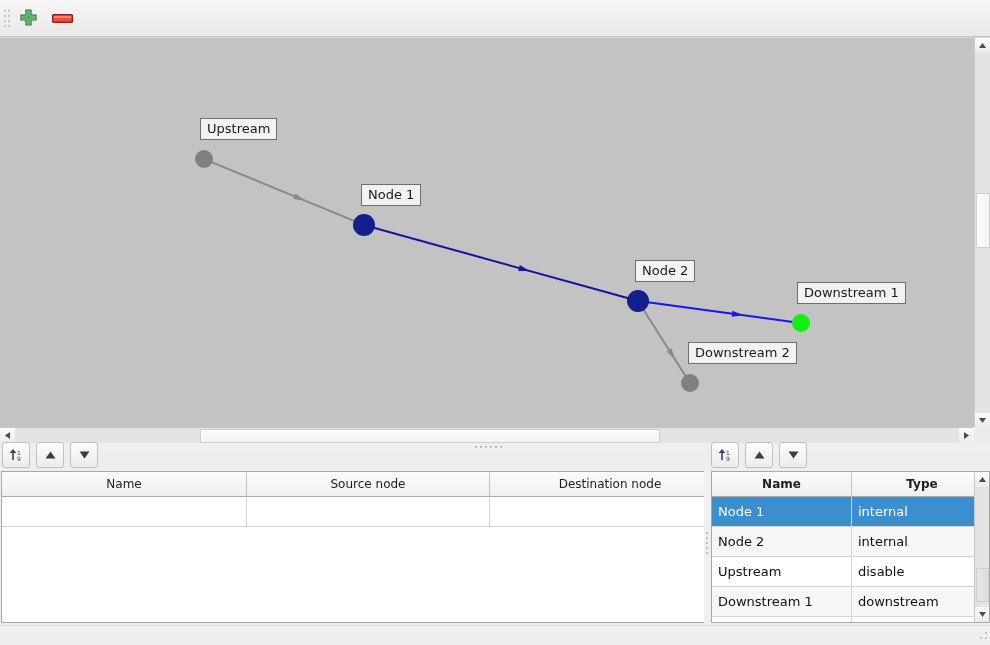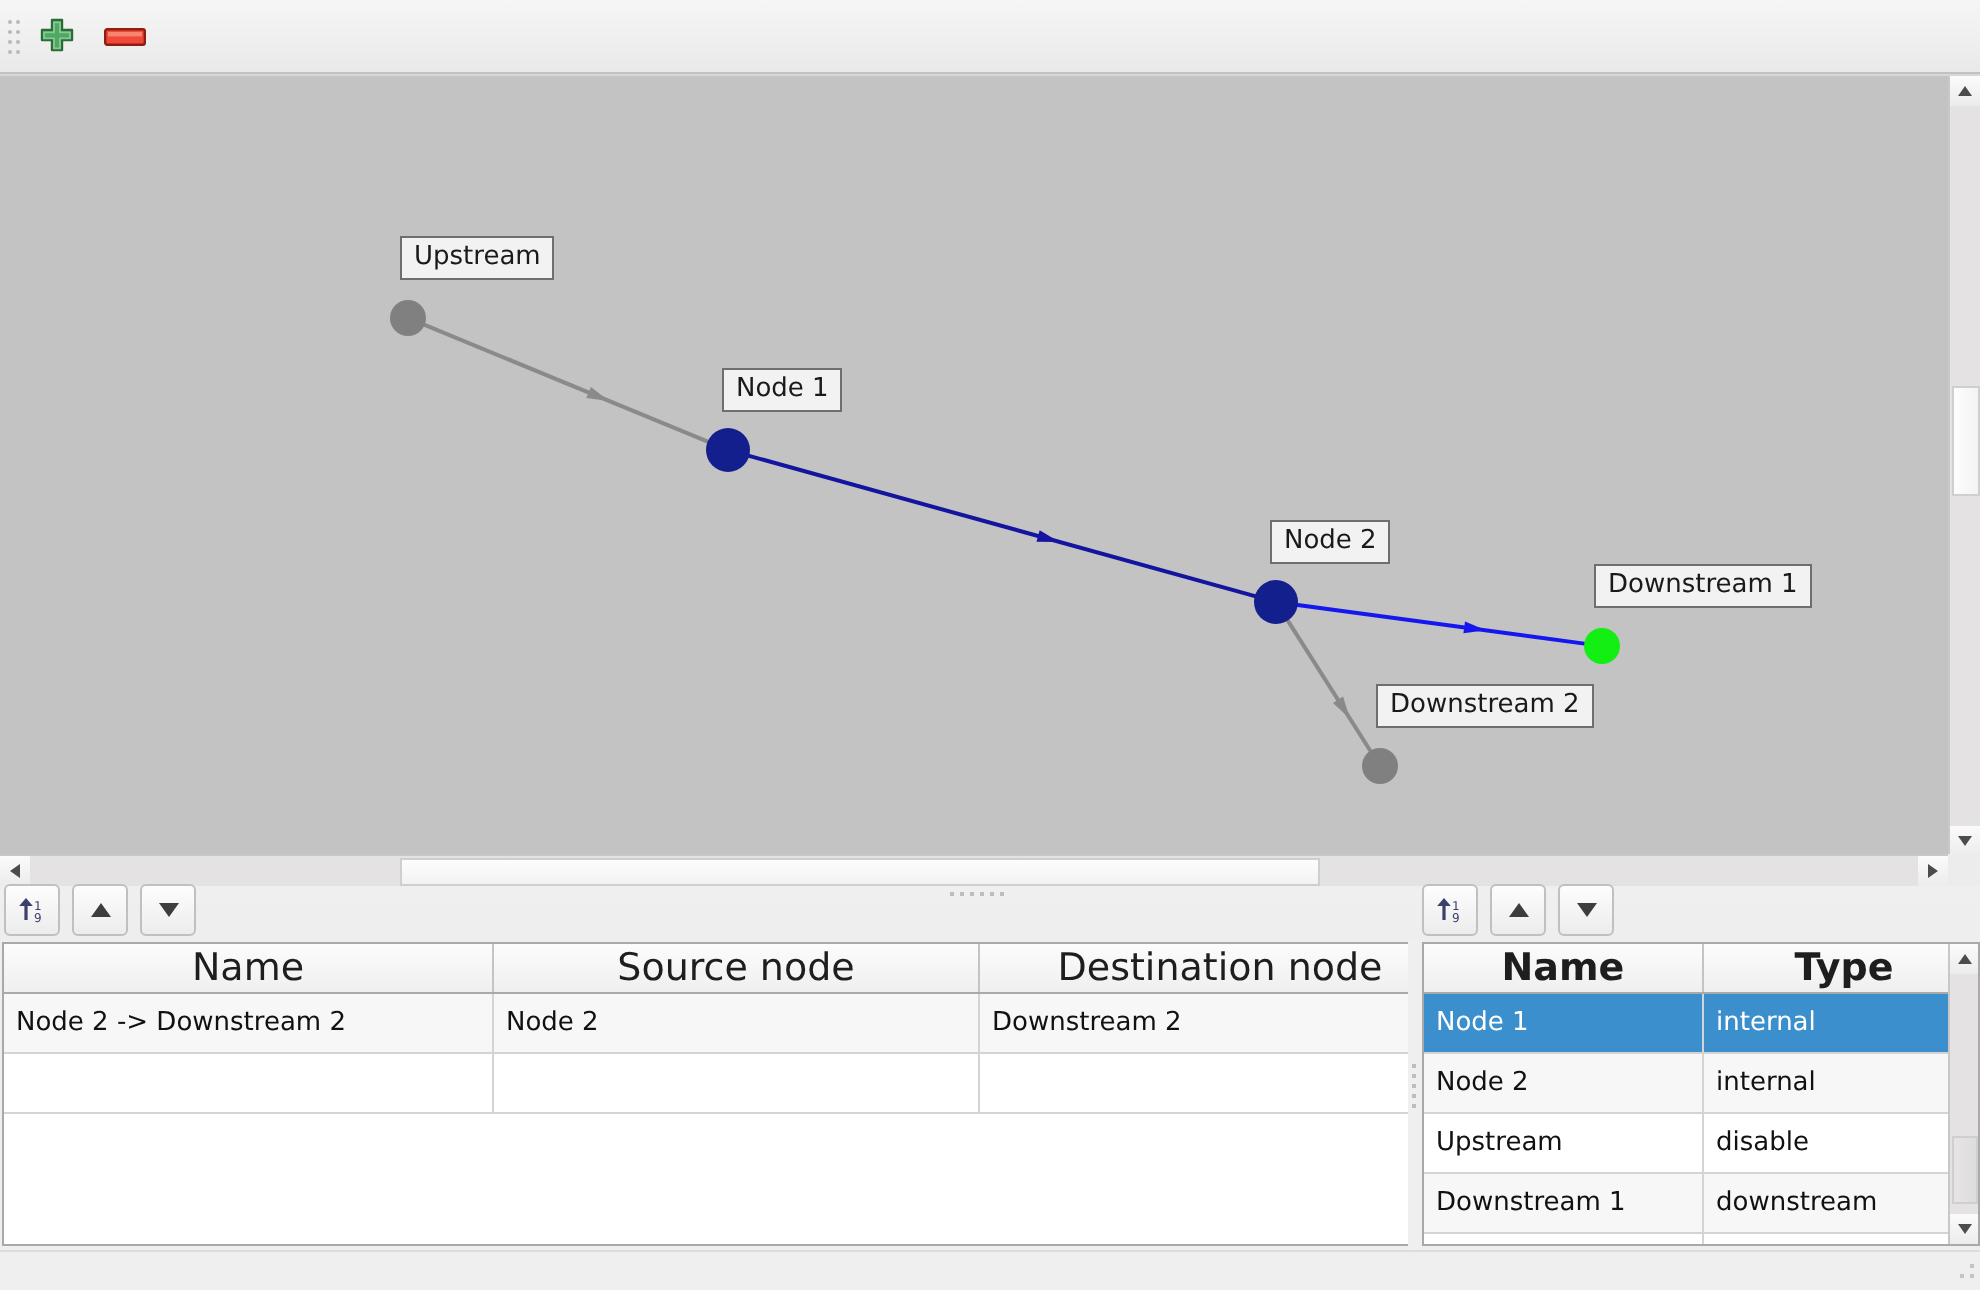--- a/index.html
+++ b/index.html
@@ -140,21 +140,21 @@
     box-sizing: border-box;
   }
   #tbl-left  { left: 1px;   top: 471px; width: 704px; height: 152px; }
   #tbl-right { left: 711px; top: 471px; width: 279px; height: 152px; }
 
   table.grid { border-collapse: collapse; table-layout: fixed; width: 100%; }
   table.grid th {
     background: linear-gradient(to bottom,#fcfcfc,#efefef);
     border-right: 1px solid #c4c4c4;
     border-bottom: 1px solid #a9a9a9;
-    font-size: 19px;
+    font-size: 12px;
     font-weight: normal;
     color: #1e1e1e;
     height: 24px;
     padding: 0 4px;
     white-space: nowrap;
   }
   table.grid.bold-head th { font-weight: bold; }
   table.grid td {
     border-right: 1px solid #d4d4d4;
     border-bottom: 1px solid #d4d4d4;
@@ -336,25 +336,20 @@
   <div class="tbl-wrap" id="tbl-left">
     <table class="grid" id="links-grid">
         <thead>
           <tr>
             <th style="width: 236px;">Name</th>
             <th style="width: 234px;">Source node</th>
             <th style="width: 232px;">Destination node</th>
           </tr>
         </thead>
         <tbody>
-          <tr class="even">
-            <td>Node 2 -&gt; Downstream 2</td>
-            <td>Node 2</td>
-            <td>Downstream 2</td>
-          </tr>
           <tr class="odd">
             <td>&nbsp;</td>
             <td>&nbsp;</td>
             <td>&nbsp;</td>
           </tr>
         </tbody>
       </table>
   </div>
 
   <div class="vsplit">

